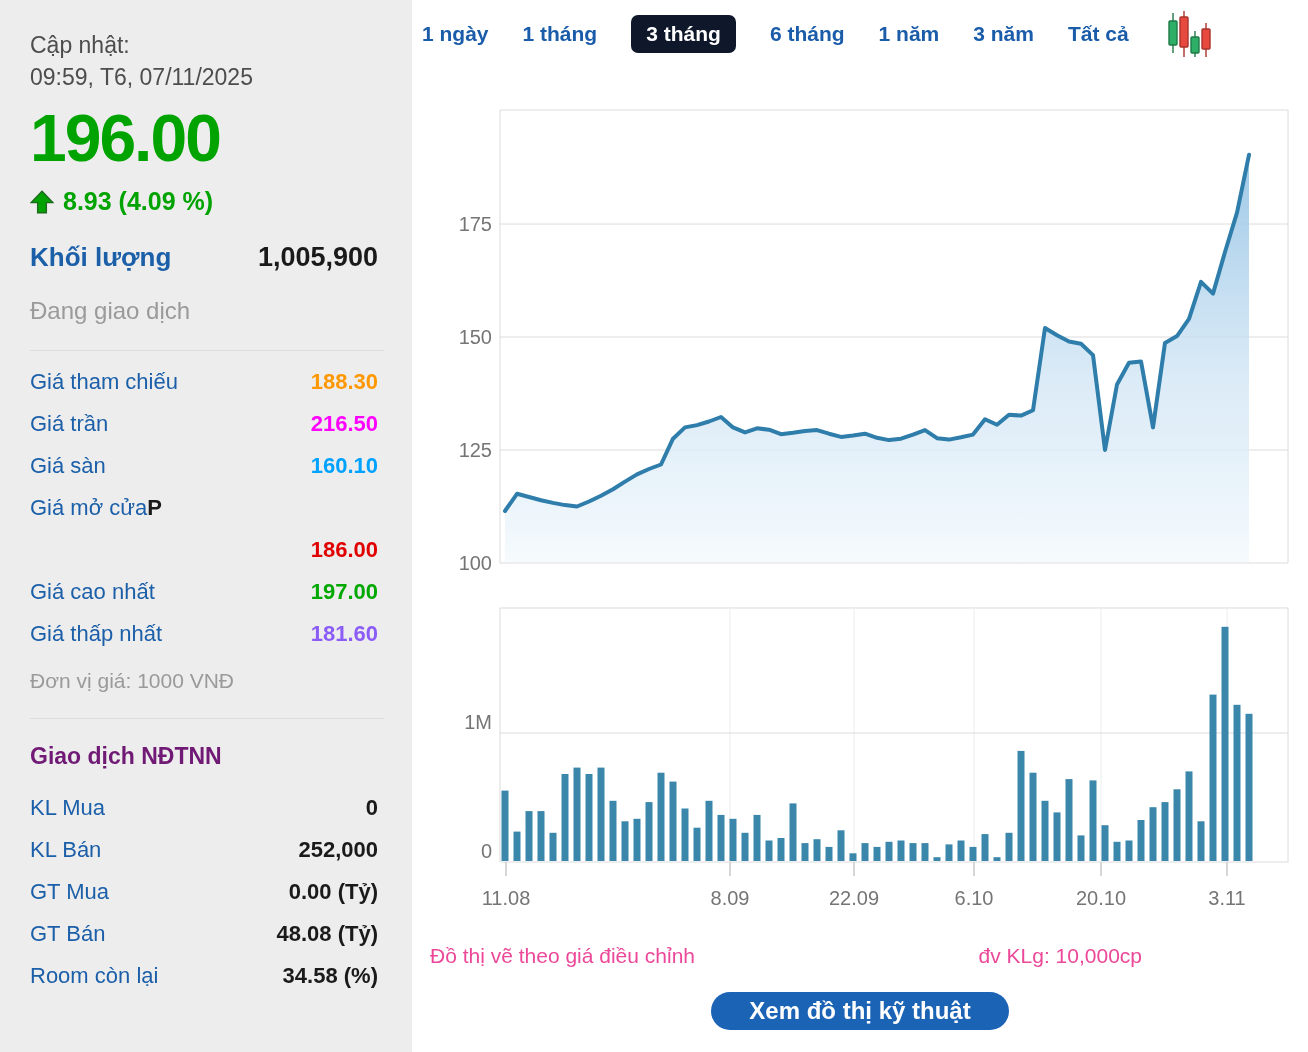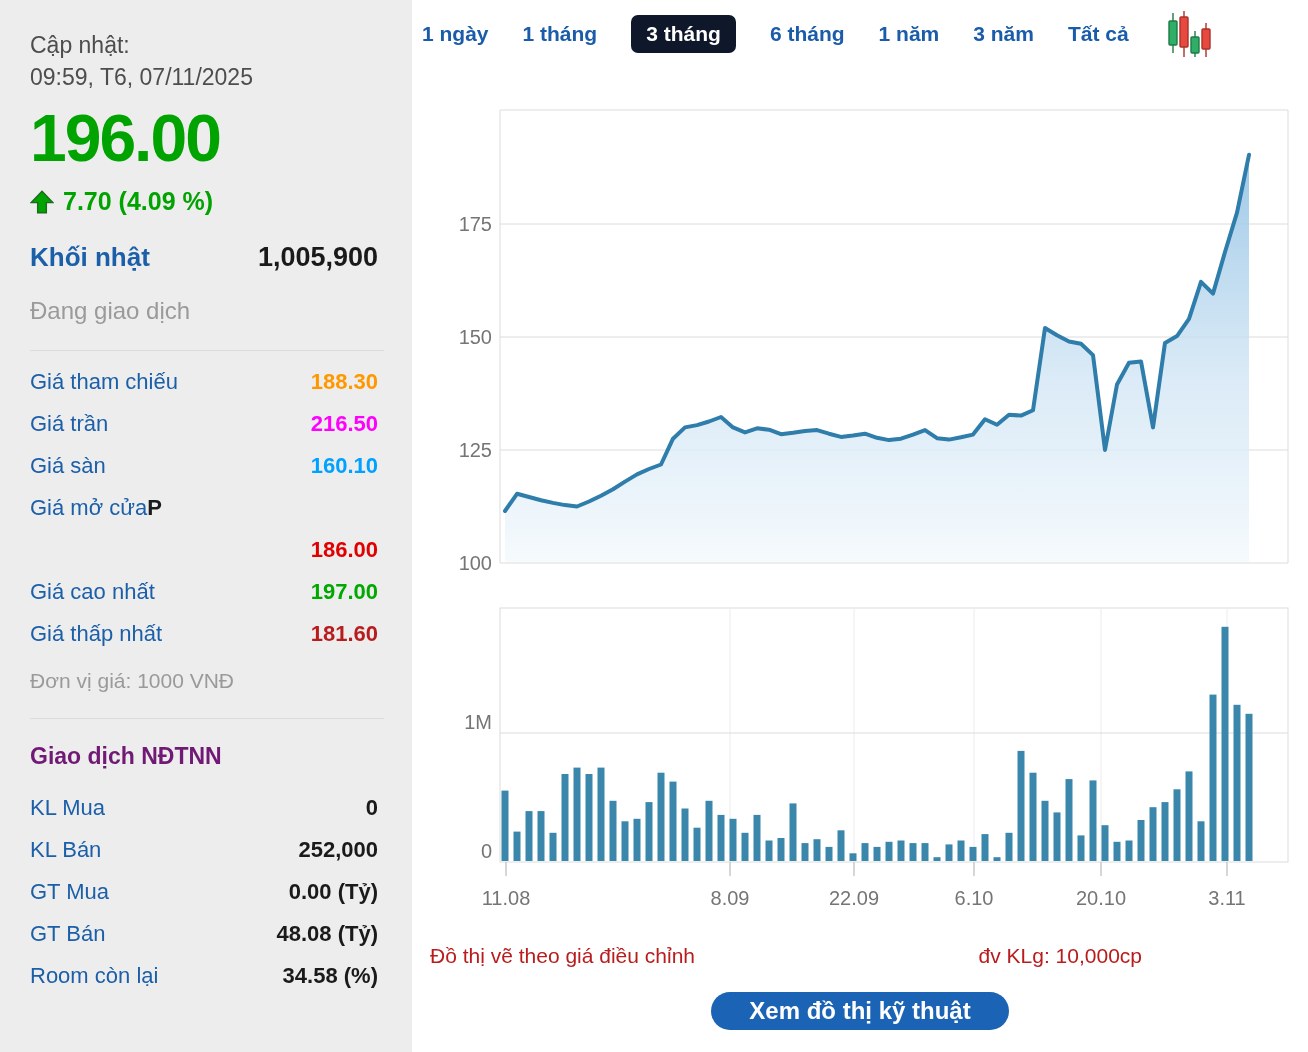--- a/index.html
+++ b/index.html
@@ -38,21 +38,21 @@
     display:flex; align-items:center; gap:34px; z-index:3;
   }
   .tab{font-size:21px; font-weight:bold; color:#1a5ca9; cursor:pointer; padding:7px 0; border-radius:7px; white-space:nowrap;}
   .tab.active{background:#0f172a; color:#ffffff; padding:7px 15px;}
   .candle-icon{display:inline-flex; margin-left:4px; cursor:pointer;}
   #chart-svg{position:absolute; left:0; top:0; z-index:1;}
   #chart-svg text{font-family:"Liberation Sans","DejaVu Sans",sans-serif;}
   .chart-footnotes{
     position:absolute; left:0; top:944px; width:744px; box-sizing:border-box;
     padding:0 14px 0 18px; display:flex; justify-content:space-between;
-    font-size:21px; color:#b91c1c; z-index:2;
+    font-size:21px; color:#ec4899; z-index:2;
   }
   .tech-btn{
     position:absolute; left:299px; top:992px; width:298px; height:38px;
     border:none; border-radius:23px; color:#ffffff; font-size:24px; font-weight:bold;
     font-family:"Liberation Sans","DejaVu Sans",sans-serif; cursor:pointer; z-index:2;
   }
 </style>
 </head>
 <body>
 
@@ -63,24 +63,24 @@
       <div>Cập nhật:</div>
       <div>09:59, T6, 07/11/2025</div>
     </div>
     <div class="big-price" style="color: rgb(0, 163, 0);">196.00</div>
     <div class="change-row">
       <span class="arrow">
         <svg width="24" height="24" viewBox="0 0 20 20">
           <polygon points="10,1 19,10.5 13.6,10.5 13.6,19 6.4,19 6.4,10.5 1,10.5" fill="#00a300" stroke="#1d6b1d" stroke-width="1.2"></polygon>
         </svg>
       </span>
-      <span class="change-text" style="color: rgb(0, 163, 0);">7.70 (4.09 %)</span>
+      <span class="change-text" style="color: rgb(0, 163, 0);">8.93 (4.09 %)</span>
     </div>
     <div class="vol-row">
-      <span class="lbl">Khối nhật</span>
+      <span class="lbl">Khối lượng</span>
       <span class="val">1,005,900</span>
     </div>
     <div class="status">Đang giao dịch</div>
     <hr class="divider">
     <div class="info-rows" id="price-rows">
         <div class="info-row">
           <span class="row-label">Giá tham chiếu</span>
           <span class="row-value" style="color: rgb(255, 152, 0);">188.30</span>
         </div>
         <div class="info-row">
@@ -98,21 +98,21 @@
         <div class="info-row">
           <span></span>
           <span class="row-value" style="color: rgb(225, 0, 0);">186.00</span>
         </div>
         <div class="info-row">
           <span class="row-label">Giá cao nhất</span>
           <span class="row-value" style="color: rgb(0, 168, 0);">197.00</span>
         </div>
         <div class="info-row">
           <span class="row-label">Giá thấp nhất</span>
-          <span class="row-value" style="color: #b91c1c;">181.60</span>
+          <span class="row-value" style="color: #8b5cf6;">181.60</span>
         </div>
       </div>
     <div class="unit-note">Đơn vị giá: 1000 VNĐ</div>
     <hr class="divider">
     <div class="foreign-title">Giao dịch NĐTNN</div>
     <div class="info-rows foreign-rows" id="foreign-rows">
         <div class="info-row">
           <span class="row-label">KL Mua</span>
           <span class="row-value" style="color: rgb(26, 26, 26);">0</span>
         </div>

